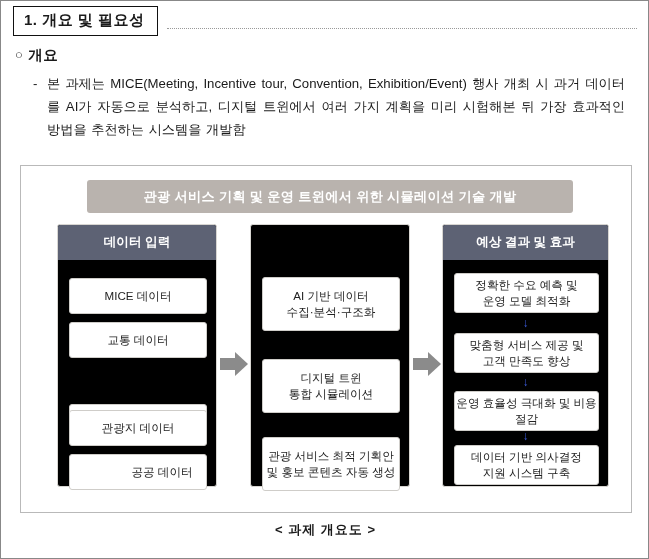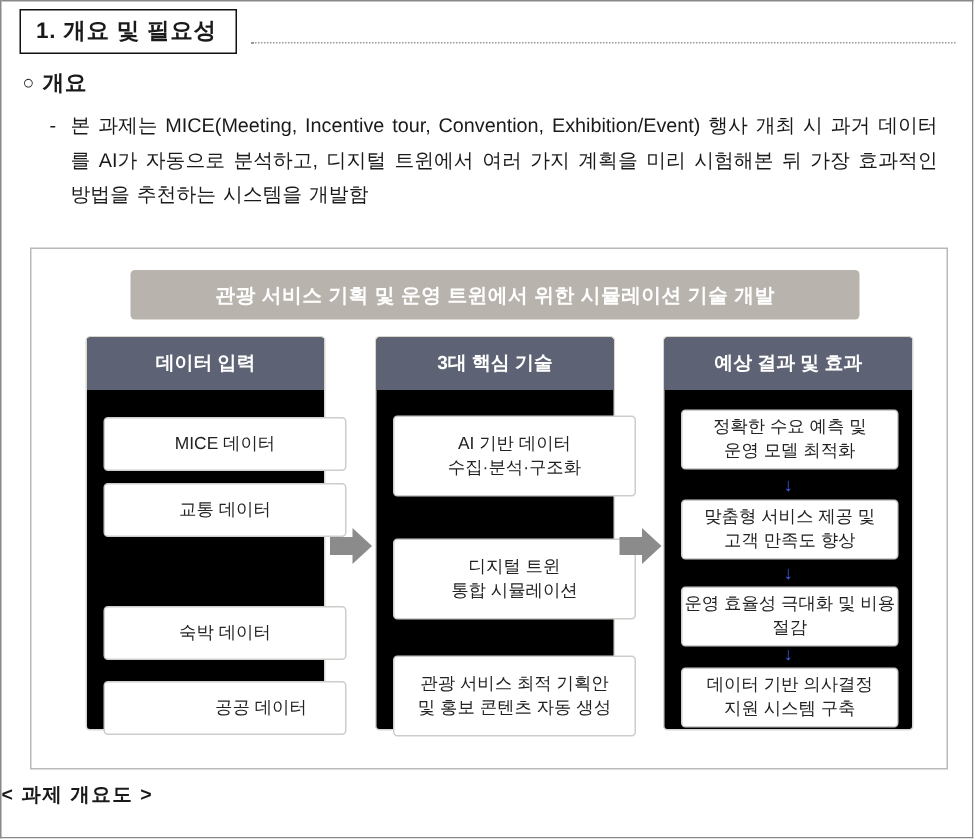--- a/index.html
+++ b/index.html
@@ -139,21 +139,21 @@
     font-weight: bold;
     display: flex;
     align-items: center;
     justify-content: center;
     border-radius: 2px 2px 0 0;
     box-sizing: border-box;
   }
   .card {
     position: absolute;
     left: 11px;
-    width: 162px;
+    width: 138px;
     background: #ffffff;
     border: 1px solid #cfcdc9;
     border-radius: 3px;
     box-sizing: border-box;
     display: flex;
     align-items: center;
     justify-content: center;
     text-align: center;
     font-size: 11.6px;
     line-height: 16px;
@@ -208,20 +208,21 @@
     border-bottom: 12px solid transparent;
     border-left: 13px solid #8b8b8b;
   }
   .big-arrow.a1 { left: 199px; }
   .big-arrow.a2 { left: 392px; }
   .fig-caption {
     position: absolute;
     left: 0;
     top: 521px;
     width: 649px;
+    text-align: center;
     font-size: 13px;
     font-weight: bold;
     letter-spacing: 1px;
   }
 </style>
 </head>
 <body>
 
 <div class="page">
   <div class="top-rule"></div>
@@ -241,30 +242,30 @@
   </div>
 
   <div class="figure">
     <div class="fig-title">관광 서비스 기획 및 운영 트윈에서 위한 시뮬레이션 기술 개발</div>
 
     <div class="col c1">
       <div class="col-head">데이터 입력</div>
       <div class="card k0">MICE 데이터</div>
       <div class="card k1">교통 데이터</div>
       <div class="card k2">숙박 데이터</div>
+      <div class="card k3">관광지 데이터</div>
       <div class="card k4">공공 데이터</div>
     </div>
 
     <div class="big-arrow a1">
       <span class="shaft"></span>
       <span class="head"></span>
     </div>
 
     <div class="col c2">
-      <div class="col-head">3대 핵심 기술</div>
       <div class="card k1" style="white-space:pre-line">디지털 트윈
 통합 시뮬레이션</div>
       <div class="card k0" style="white-space:pre-line">AI 기반 데이터
 수집·분석·구조화</div>
       <div class="card k2" style="white-space:pre-line">관광 서비스 최적 기획안
 및 홍보 콘텐츠 자동 생성</div>
     </div>
 
     <div class="big-arrow a2">
       <span class="shaft"></span>

